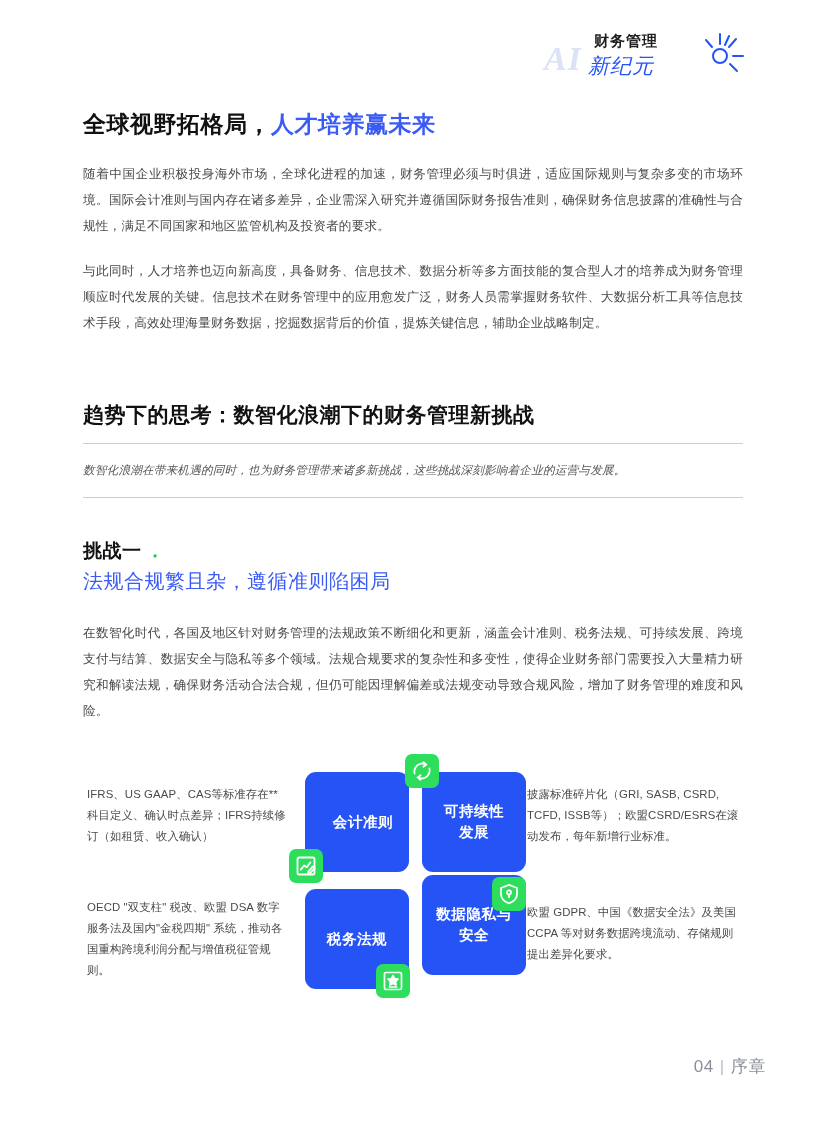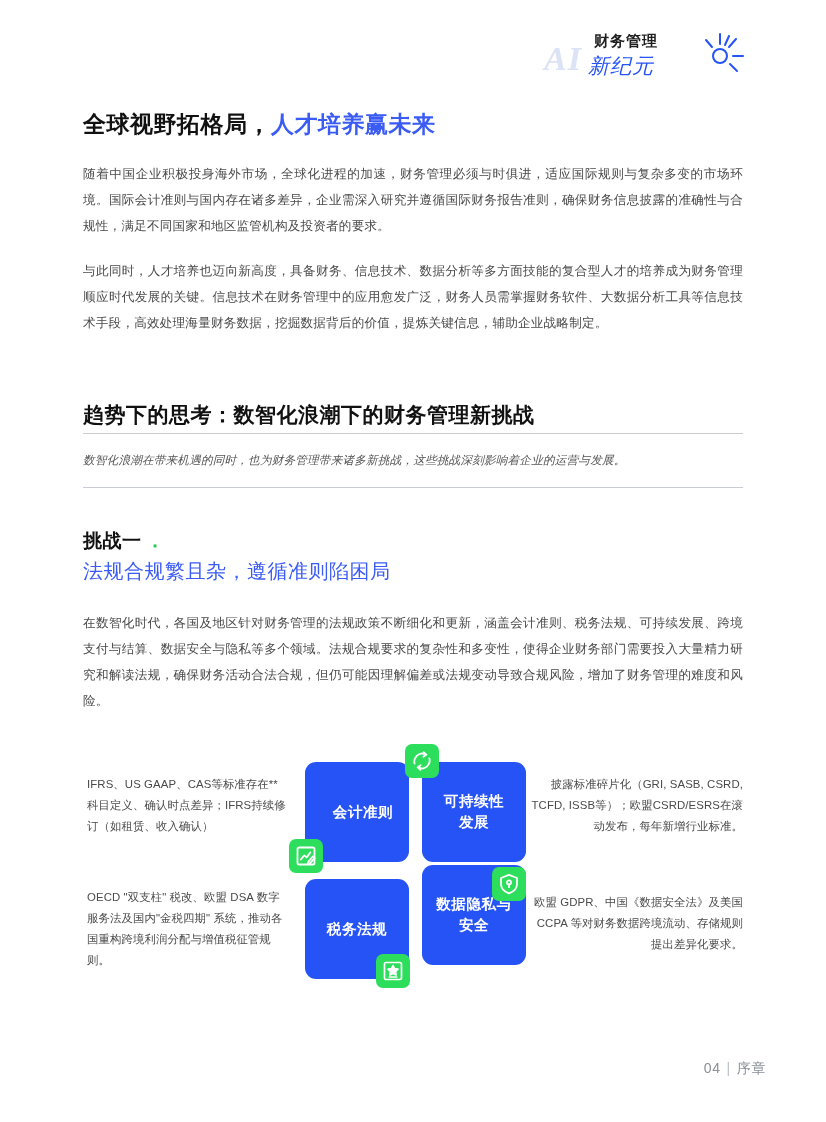--- a/index.html
+++ b/index.html
@@ -89,21 +89,21 @@
     font-size: 12.6px;
     line-height: 2.05;
     color: #4a4a4a;
     text-align: justify;
     letter-spacing: 0.2px;
   }
 
   .gap-lg { height: 44px; }
 
   h2.section-title-2 {
-    margin: 0 0 4px 0;
+    margin: 0 0 14px 0;
     font-size: 21px;
     font-weight: 700;
     color: #111111;
     letter-spacing: 0.5px;
   }
 
   .rule {
     border: 0;
     border-top: 1px solid #c9ccd2;
     margin: 0;
@@ -190,32 +190,32 @@
   .badge-tax  { left: 293px; top: 212px; }
 
   .side-text {
     position: absolute;
     font-size: 11.4px;
     line-height: 1.82;
     color: #4a4a4a;
     letter-spacing: 0.1px;
   }
   .side-left  { left: 4px; width: 200px; text-align: left; }
-  .side-right { left: 444px; width: 216px; text-align: right; }
+  .side-right { left: 444px; width: 216px; text-align: left; }
   .st-acct { top: 32px; }
   .st-esg  { top: 32px; }
   .st-tax  { top: 145px; }
   .st-priv { top: 150px; }
 
   
   .page-footer {
     position: absolute;
     right: 60px;
     bottom: 44px;
-    font-size: 14px;
+    font-size: 17px;
     color: #8a8f99;
     letter-spacing: 0.6px;
   }
   .page-footer .divider { margin: 0 6px; color: #b9bec7; }
 </style>
 </head>
 <body>
 
 <div class="page-header">
   <div class="logo-wrap">

